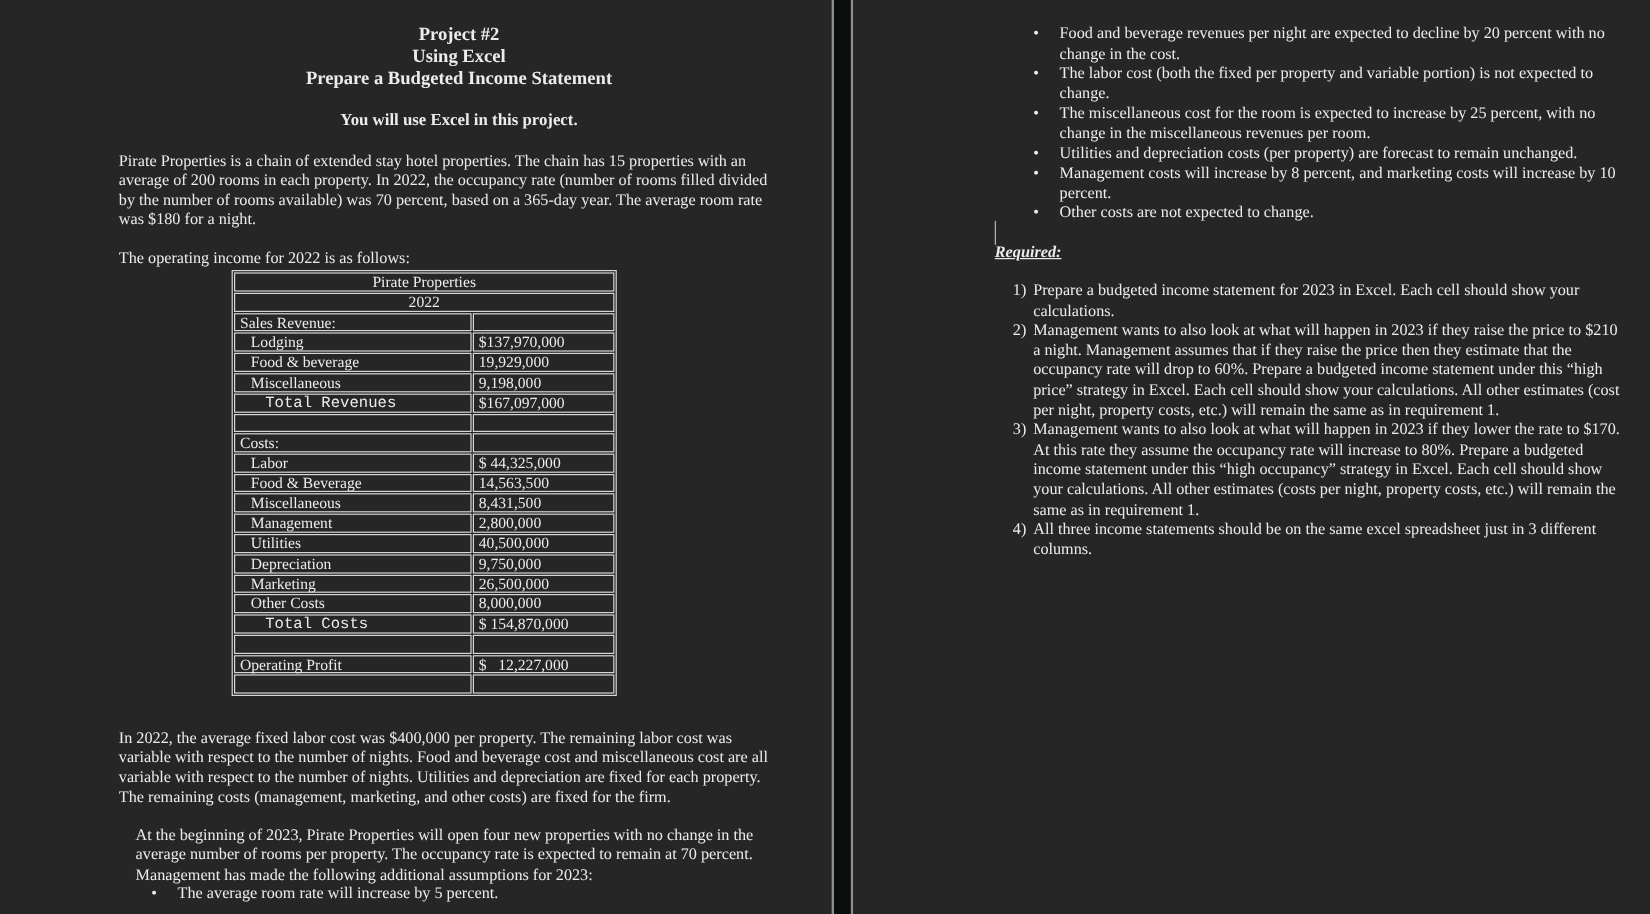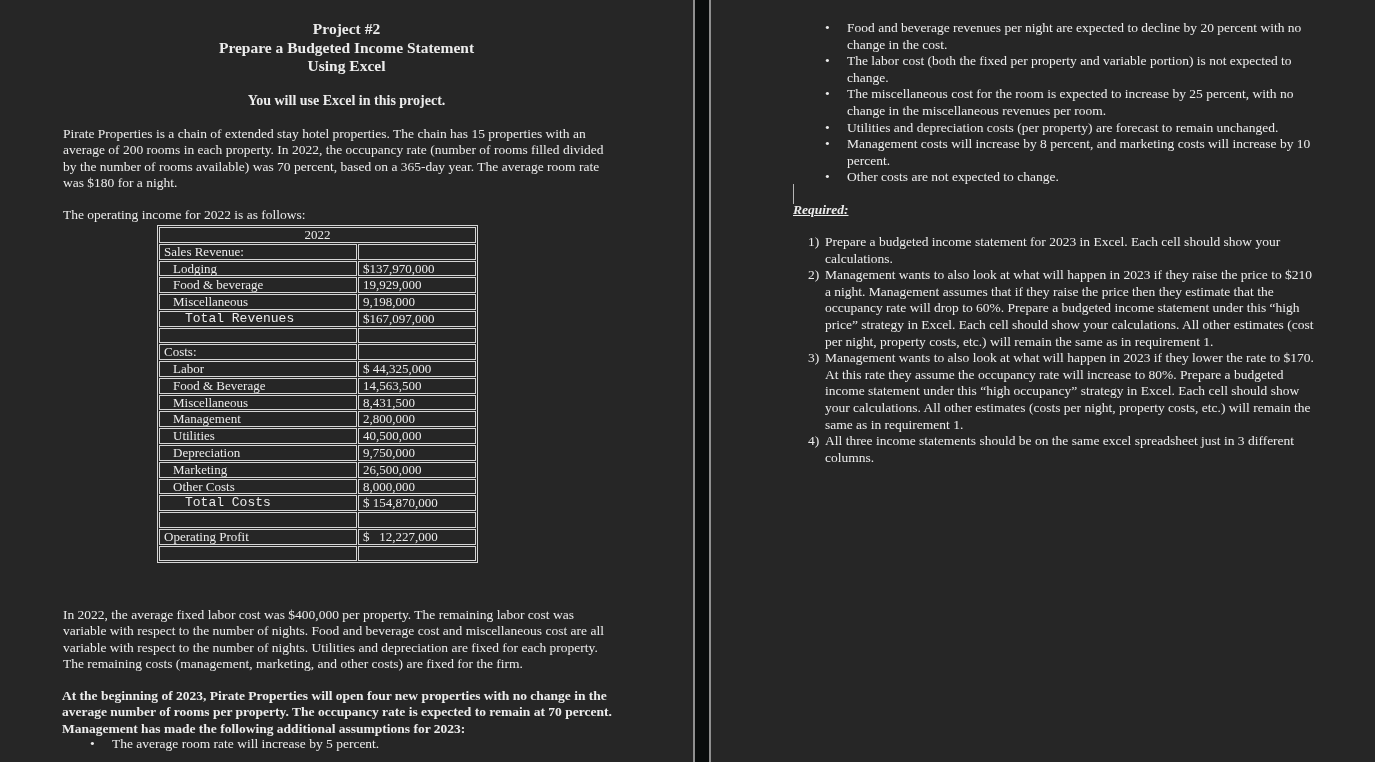--- a/index.html
+++ b/index.html
@@ -10,31 +10,31 @@
     font-size:13.5px;
   }
   .page{position:absolute;top:0;height:762px;background:#262626;}
   .page-left{left:0;width:693px;}
   .gutter{
     position:absolute;left:693px;top:0;width:18px;height:762px;
     background:#0a0d0d;box-sizing:border-box;
     border-left:2px solid #8f8f8f;border-right:2px solid #8f8f8f;
   }
   .page-right{left:711px;width:664px;}
-  .abs{position:absolute;}
+  .abs{position:absolute;margin-left:36px;}
   
   .title-block{left:63px;top:20px;width:567px;text-align:center;
     font-weight:bold;font-size:15.5px;line-height:18.7px;}
   .subtitle{left:63px;top:93px;width:567px;text-align:center;
     font-weight:bold;font-size:14px;}
   .para{line-height:16.3px;}
   .p1{left:63px;top:126px;width:555px;}
   .table-intro{left:63px;top:207px;width:555px;}
   .p2{left:63px;top:607px;width:557px;}
-  .p3{left:62px;top:688px;width:557px;font-weight:bold;}
+  .p3{left:77px;top:688px;width:557px;}
   .lp-bullet{left:63px;top:736px;width:557px;display:flex;line-height:16.3px;}
   .lp-bullet .glyph{width:22px;padding-left:27px;flex:none;}
   
   .income-table{
     left:157px;top:225px;
     border-collapse:separate;border-spacing:1px;
     border:1px solid #d6d6d6;background:transparent;
     font-size:13px;
   }
   .income-table td{
@@ -61,29 +61,32 @@
   .req-row .rnum{width:17px;flex:none;}
   .req-row .rtext{width:492px;}
   b{font-weight:normal;}
 </style>
 </head>
 <body>
 
 <div class="page page-left">
   <div class="abs title-block">
     <div>Project #2</div>
+    <div>Using Excel</div>
     <div>Prepare a Budgeted Income Statement</div>
-    <div>Using Excel</div>
   </div>
   <div class="abs subtitle">You will use Excel in this project.</div>
   <div class="abs para p1">Pirate Properties is a chain of extended stay hotel properties. The chain has 15 properties with an average of 200 rooms in each property.  In 2022, the occupancy rate (number of rooms filled divided by the number of rooms available) was 70 percent, based on a 365-day year.  The average room rate was $180 for a night.</div>
   <div class="abs para table-intro">The operating income for 2022 is as follows:</div>
 
   <table class="abs income-table" id="income-table">
     <tbody>
+        <tr>
+          <td colspan="2" class="hdr">Pirate Properties</td>
+        </tr>
         <tr>
           <td colspan="2" class="hdr">2022</td>
         </tr>
         <tr>
           <td class="lbl"><span>Sales Revenue:</span></td>
           <td class="val"><span></span></td>
         </tr>
         <tr>
           <td class="lbl ind-1"><span>Lodging</span></td>
           <td class="val"><span>$137,970,000</span></td>

